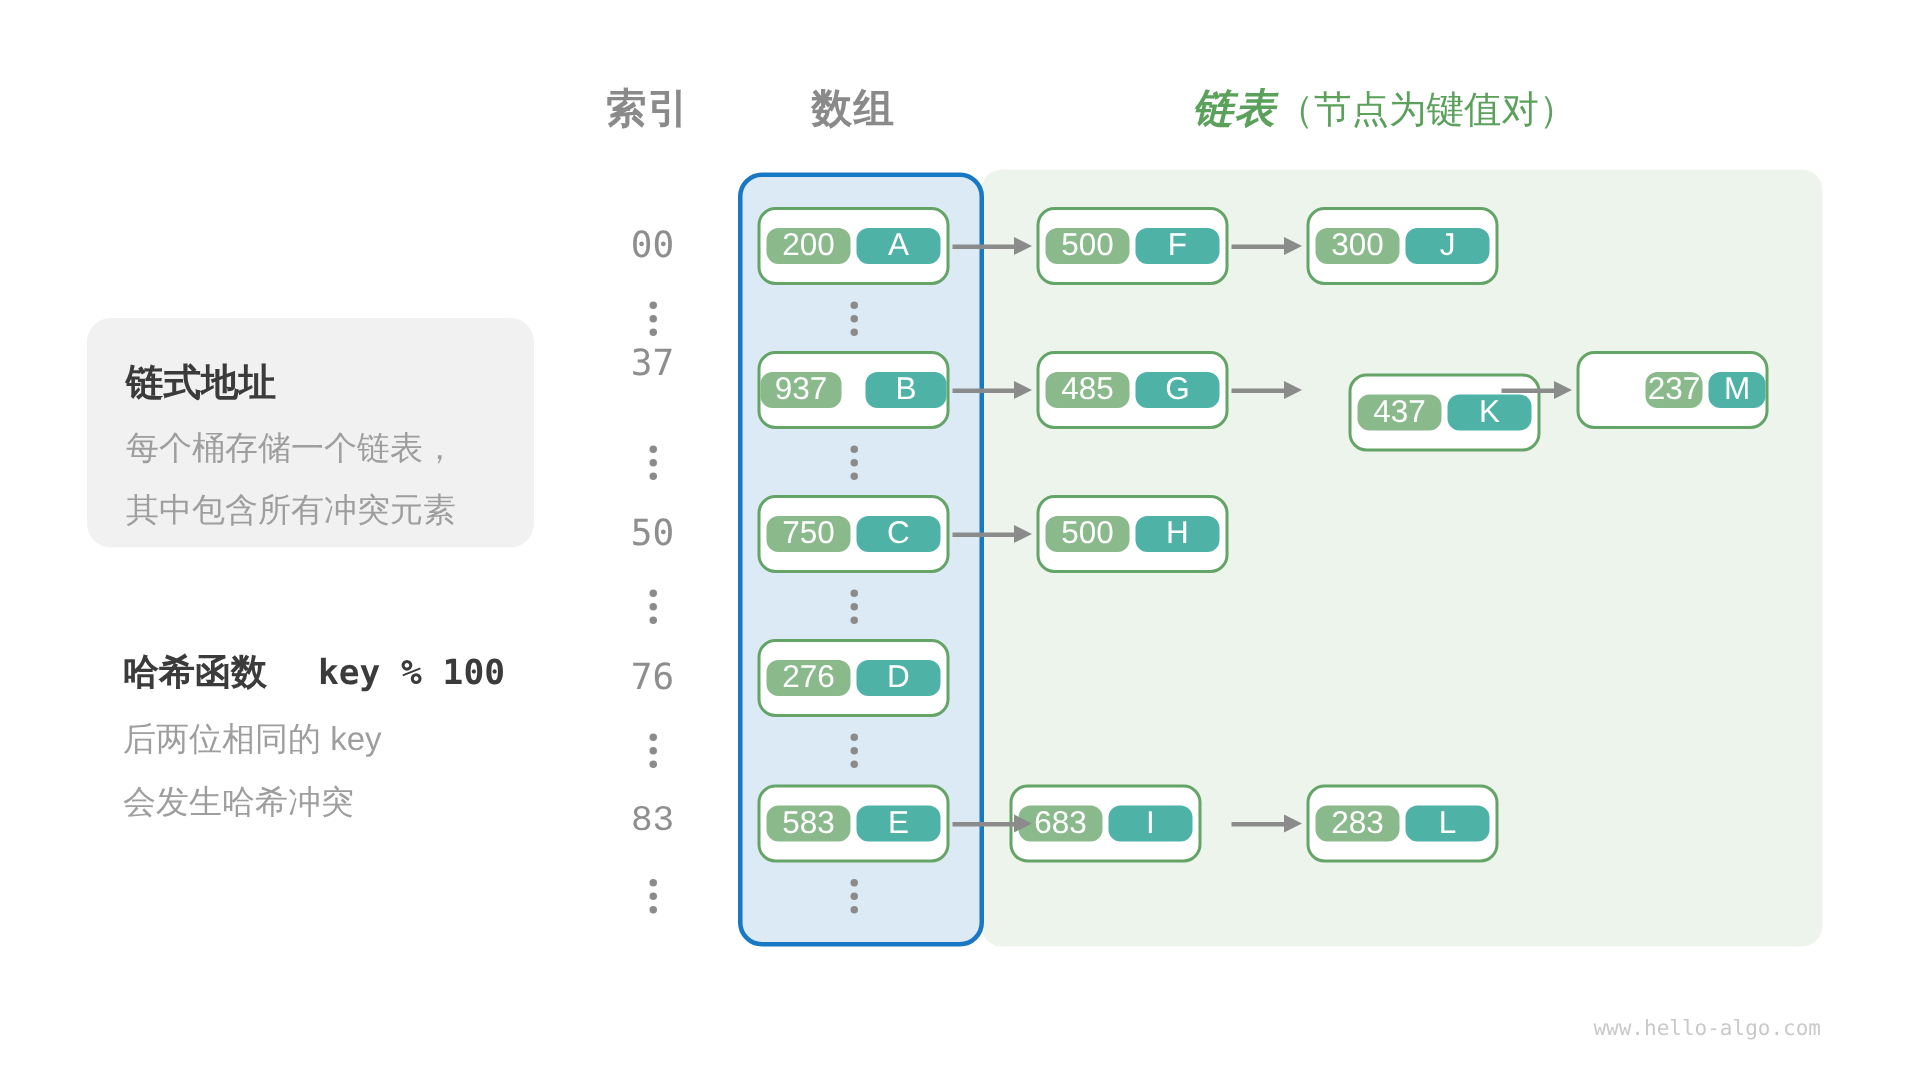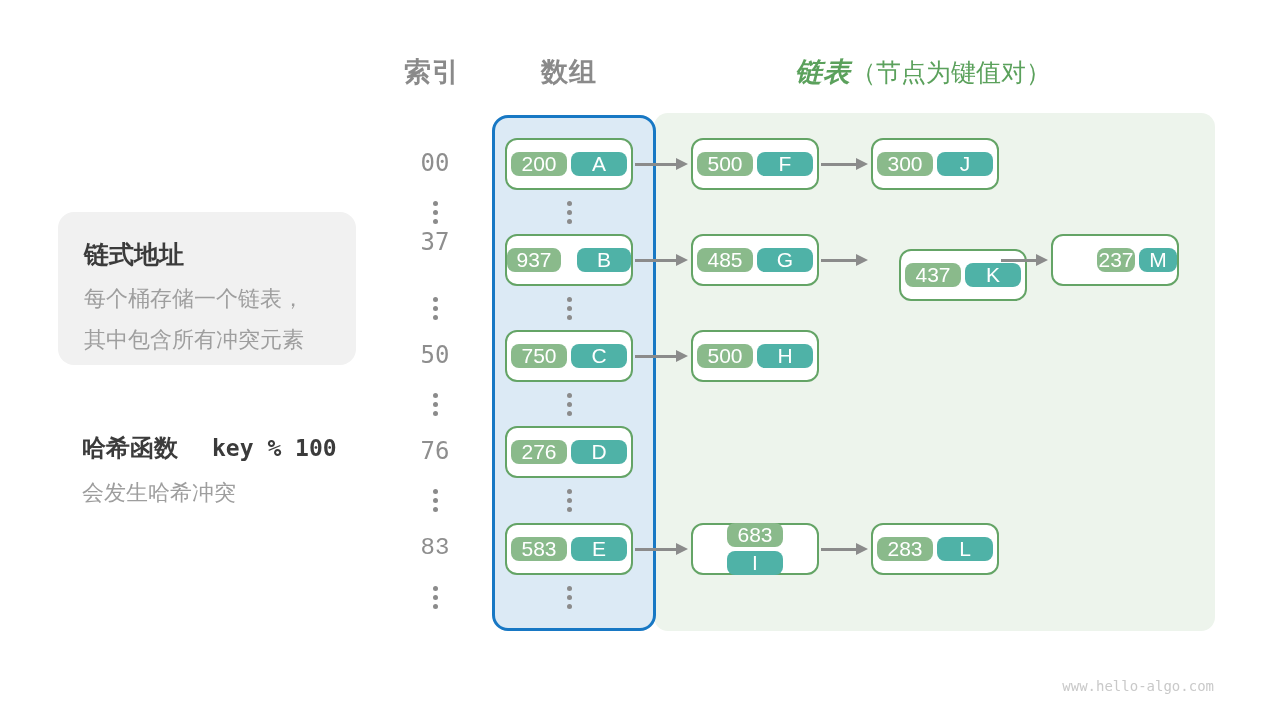--- a/index.html
+++ b/index.html
@@ -82,20 +82,21 @@
     <div class="info-title">链式地址</div>
     <div class="info-line">每个桶存储一个链表，</div>
     <div class="info-line">其中包含所有冲突元素</div>
   </div>
 
   <div class="hash-note">
     <div class="hash-title">
       <span>哈希函数</span>
       <span class="hash-code">key % 100</span>
     </div>
+    <div class="hash-line">后两位相同的 key</div>
     <div class="hash-line">会发生哈希冲突</div>
   </div>
 
   <div class="green-panel"></div>
   <div class="blue-panel"></div>
 
   <div id="diagram">
       <div class="index-label" style="left: 375px; top: 149px;">00</div>
       <div class="kv-node" style="left: 505px; top: 138px;">
         <div class="cell cell-key">200</div>
@@ -144,21 +145,21 @@
       <div class="index-label" style="left: 375px; top: 437px;">76</div>
       <div class="kv-node" style="left: 505px; top: 426px;">
         <div class="cell cell-key">276</div>
         <div class="cell cell-val">D</div>
       </div>
       <div class="index-label" style="left: 375px; top: 534px; font-family: Liberation Mono, monospace;">83</div>
       <div class="kv-node" style="left: 505px; top: 523px; justify-content: center;">
         <div class="cell cell-key">583</div>
         <div class="cell cell-val">E</div>
       </div>
-      <div class="kv-node" style="left: 691px; top: 523px; flex-direction: column;">
+      <div class="kv-node" style="left: 673px; top: 523px;">
         <div class="cell cell-key">683</div>
         <div class="cell cell-val">I</div>
       </div>
       <div class="arrow" style="left: 635px; top: 547.5px; width: 42px;"></div>
       <div class="kv-node" style="left: 871px; top: 523px;">
         <div class="cell cell-key">283</div>
         <div class="cell cell-val">L</div>
       </div>
       <div class="arrow" style="left: 821px; top: 547.5px; width: 36px;"></div>
       <div class="vdots" style="left: 433px; top: 201px;">

